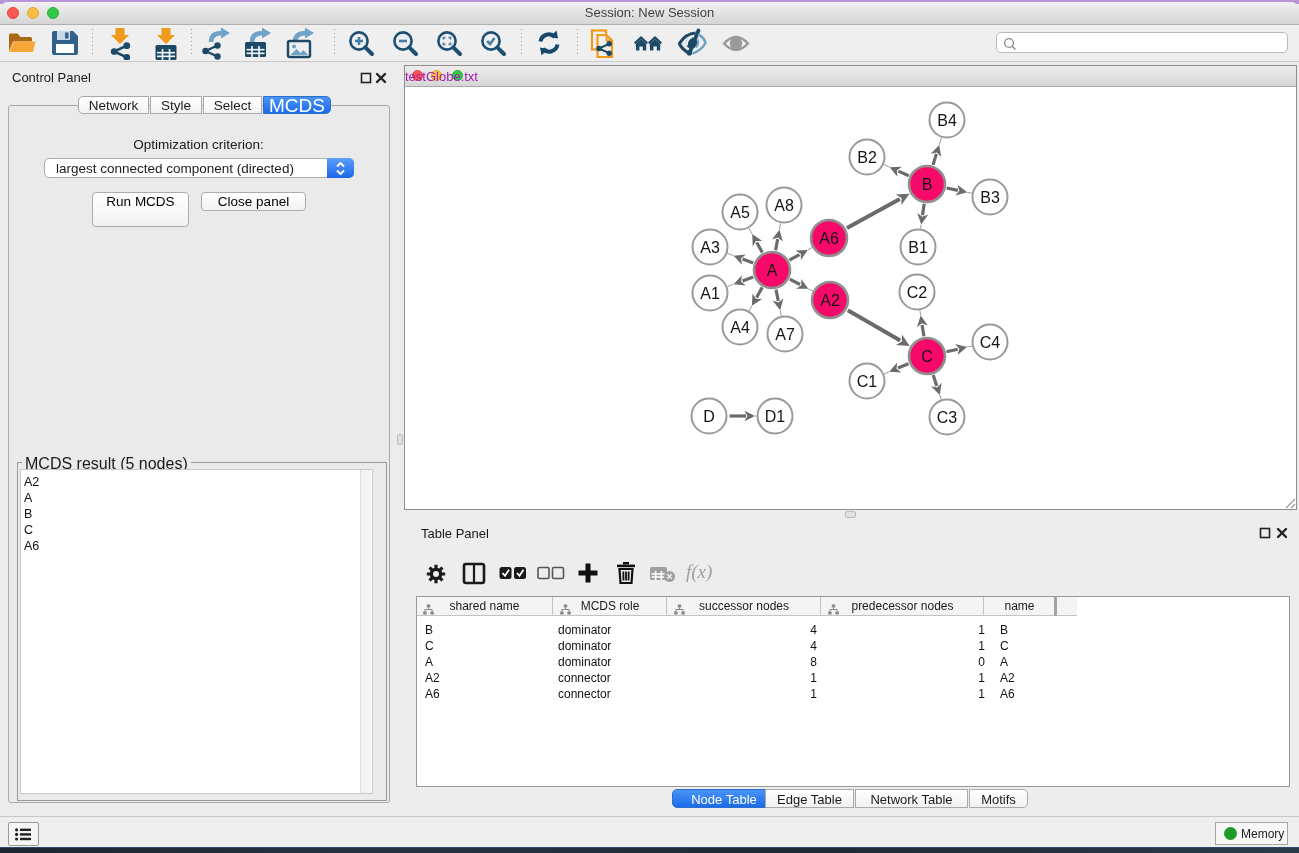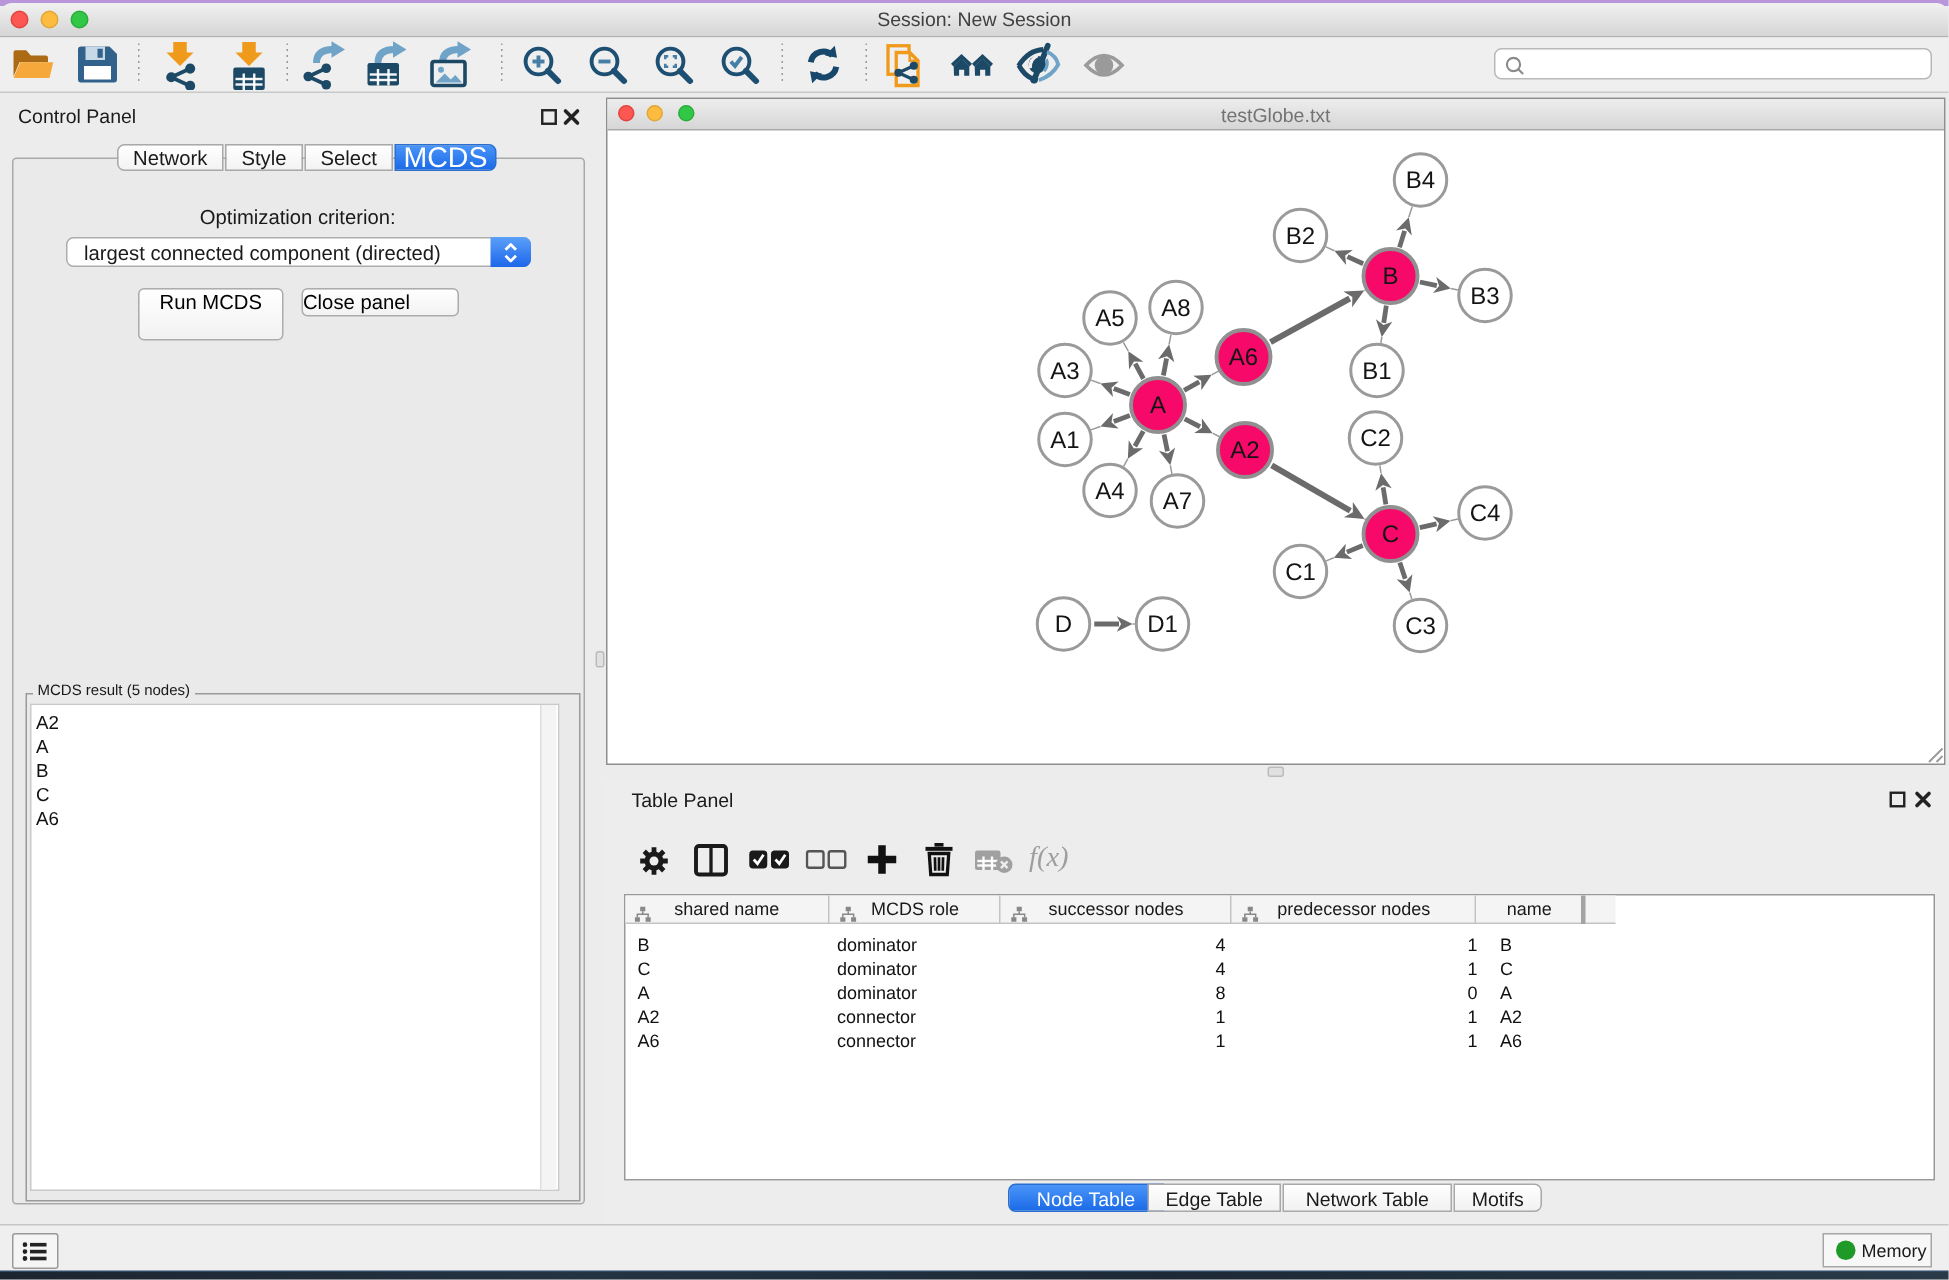--- a/index.html
+++ b/index.html
@@ -151,38 +151,38 @@
 <div class="abs" style="left:0;top:137px;width:397px;text-align:center;font-size:13.5px;color:#1a1a1a">Optimization criterion:</div>
 
 <div class="abs" style="left:44px;top:158px;width:310px;height:20px;background:#fff;border:1px solid #adadad;border-radius:5px"></div>
 <div class="abs" style="left:327px;top:158px;width:27px;height:20px;background:linear-gradient(#5ba0f9,#1c66ea);border-radius:0 5px 5px 0"></div>
 <svg class="abs" style="left:333px;top:161px" width="15" height="15" viewBox="0 0 15 15">
     <path d="M4 5.5 L7.5 2 L11 5.5 M4 9.5 L7.5 13 L11 9.5" fill="none" stroke="#fff" stroke-width="1.8" stroke-linejoin="round"></path>
   </svg>
 <div class="abs" style="left:56px;top:161px;font-size:13.5px;color:#1a1a1a">largest connected component (directed)</div>
 
 <div class="abs" style="left:92px;top:192px;width:97px;height:35px;background:linear-gradient(#fff,#f2f2f2);border:1px solid #acacac;border-radius:4px;text-align:center;line-height:18px;font-size:13.5px">Run MCDS</div>
-<div class="abs" style="left:201px;top:192px;width:105px;height:19px;background:linear-gradient(#fff,#f2f2f2);border:1px solid #acacac;border-radius:4px;text-align:left;line-height:18px;font-size:13.5px">Close panel</div>
+<div class="abs" style="left:201px;top:192px;width:105px;height:19px;background:linear-gradient(#fff,#f2f2f2);border:1px solid #acacac;border-radius:4px;text-align:center;line-height:18px;font-size:13.5px">Close panel</div>
 
 <div class="abs" style="left:17px;top:462px;width:370px;height:339px;border:1px solid #9a9a9a"></div>
-<div class="abs" style="left:22px;top:455px;background:#eaeaea;padding:0 3px;font-size:10px;color:#1a1a1a">MCDS result (5 nodes)</div>
+<div class="abs" style="left:22px;top:455px;background:#eaeaea;padding:0 3px;font-size:16px;color:#1a1a1a">MCDS result (5 nodes)</div>
 <div class="abs" style="left:20px;top:469px;width:353px;height:325px;background:#fff;border:1px solid #c9c9c9"></div>
 <div class="abs" style="left:360px;top:470px;width:11px;height:323px;background:#f4f4f4;border-left:1px solid #ddd"></div>
 <div class="abs" style="left:24px;top:474px;font-size:12.5px;color:#111;line-height:16px">A2<br>A<br>B<br>C<br>A6</div>
 
 <div class="abs" style="left:397px;top:62px;width:7px;height:754px;background:#ececec"></div>
 <div class="abs" style="left:397px;top:434px;width:6px;height:11px;background:#e0e0e0;border:1px solid #bbb;border-radius:2px"></div>
 
 <div class="abs" style="left:404px;top:62px;width:895px;height:458px;background:#ececec"></div>
 <div class="abs" style="left:404px;top:65px;width:893px;height:445px;background:#fff;border:1px solid #8e8e8e"></div>
 <div class="abs" style="left:405px;top:66px;width:891px;height:21px;background:linear-gradient(#ededed,#d6d6d6);border-bottom:1px solid #aaa"></div>
 <div class="abs" style="left:412px;top:70px;width:11px;height:11px;border-radius:6px;background:#fc5753;border:0.5px solid #e2453f"></div>
 <div class="abs" style="left:431px;top:70px;width:11px;height:11px;border-radius:6px;background:#fdbc40;border:0.5px solid #e0a736"></div>
 <div class="abs" style="left:452px;top:70px;width:11px;height:11px;border-radius:6px;background:#33c748;border:0.5px solid #2aad3c"></div>
-<div class="abs" style="left:405px;top:66px;width:891px;height:21px;text-align:center;font-size:13px;color:#737373;line-height:21px">testGlobe.txt</div>
+<div class="abs" style="left:405px;top:66px;width:891px;height:21px;font-size:13px;color:#a21caf;line-height:21px">testGlobe.txt</div>
 <svg class="abs" style="left:404px;top:87px" width="893" height="422" viewBox="0 0 893 422" font-family="'Liberation Sans',sans-serif">
     <line x1="349.2" y1="190" x2="338.5" y2="194" stroke="#6b6b6b" stroke-width="3.2"></line>
     <path d="M329.6 197.3 L338 188.3 L337 194.5 L341.8 198.6 Z" fill="#6b6b6b"></path>
     <line x1="329.6" y1="197.3" x2="323.3" y2="199.6" stroke="#999" stroke-width="1"></line>
     <line x1="349.2" y1="176" x2="338.5" y2="172" stroke="#6b6b6b" stroke-width="3.2"></line>
     <path d="M329.6 168.7 L341.8 167.4 L337 171.5 L338 177.7 Z" fill="#6b6b6b"></path>
     <line x1="329.6" y1="168.7" x2="323.3" y2="166.4" stroke="#999" stroke-width="1"></line>
     <line x1="358.3" y1="165.5" x2="352.8" y2="155.4" stroke="#6b6b6b" stroke-width="3.2"></line>
     <path d="M348.2 147.1 L358.3 154.1 L352 154 L348.7 159.4 Z" fill="#6b6b6b"></path>
     <line x1="348.2" y1="147.1" x2="344.9" y2="141.2" stroke="#999" stroke-width="1"></line>

